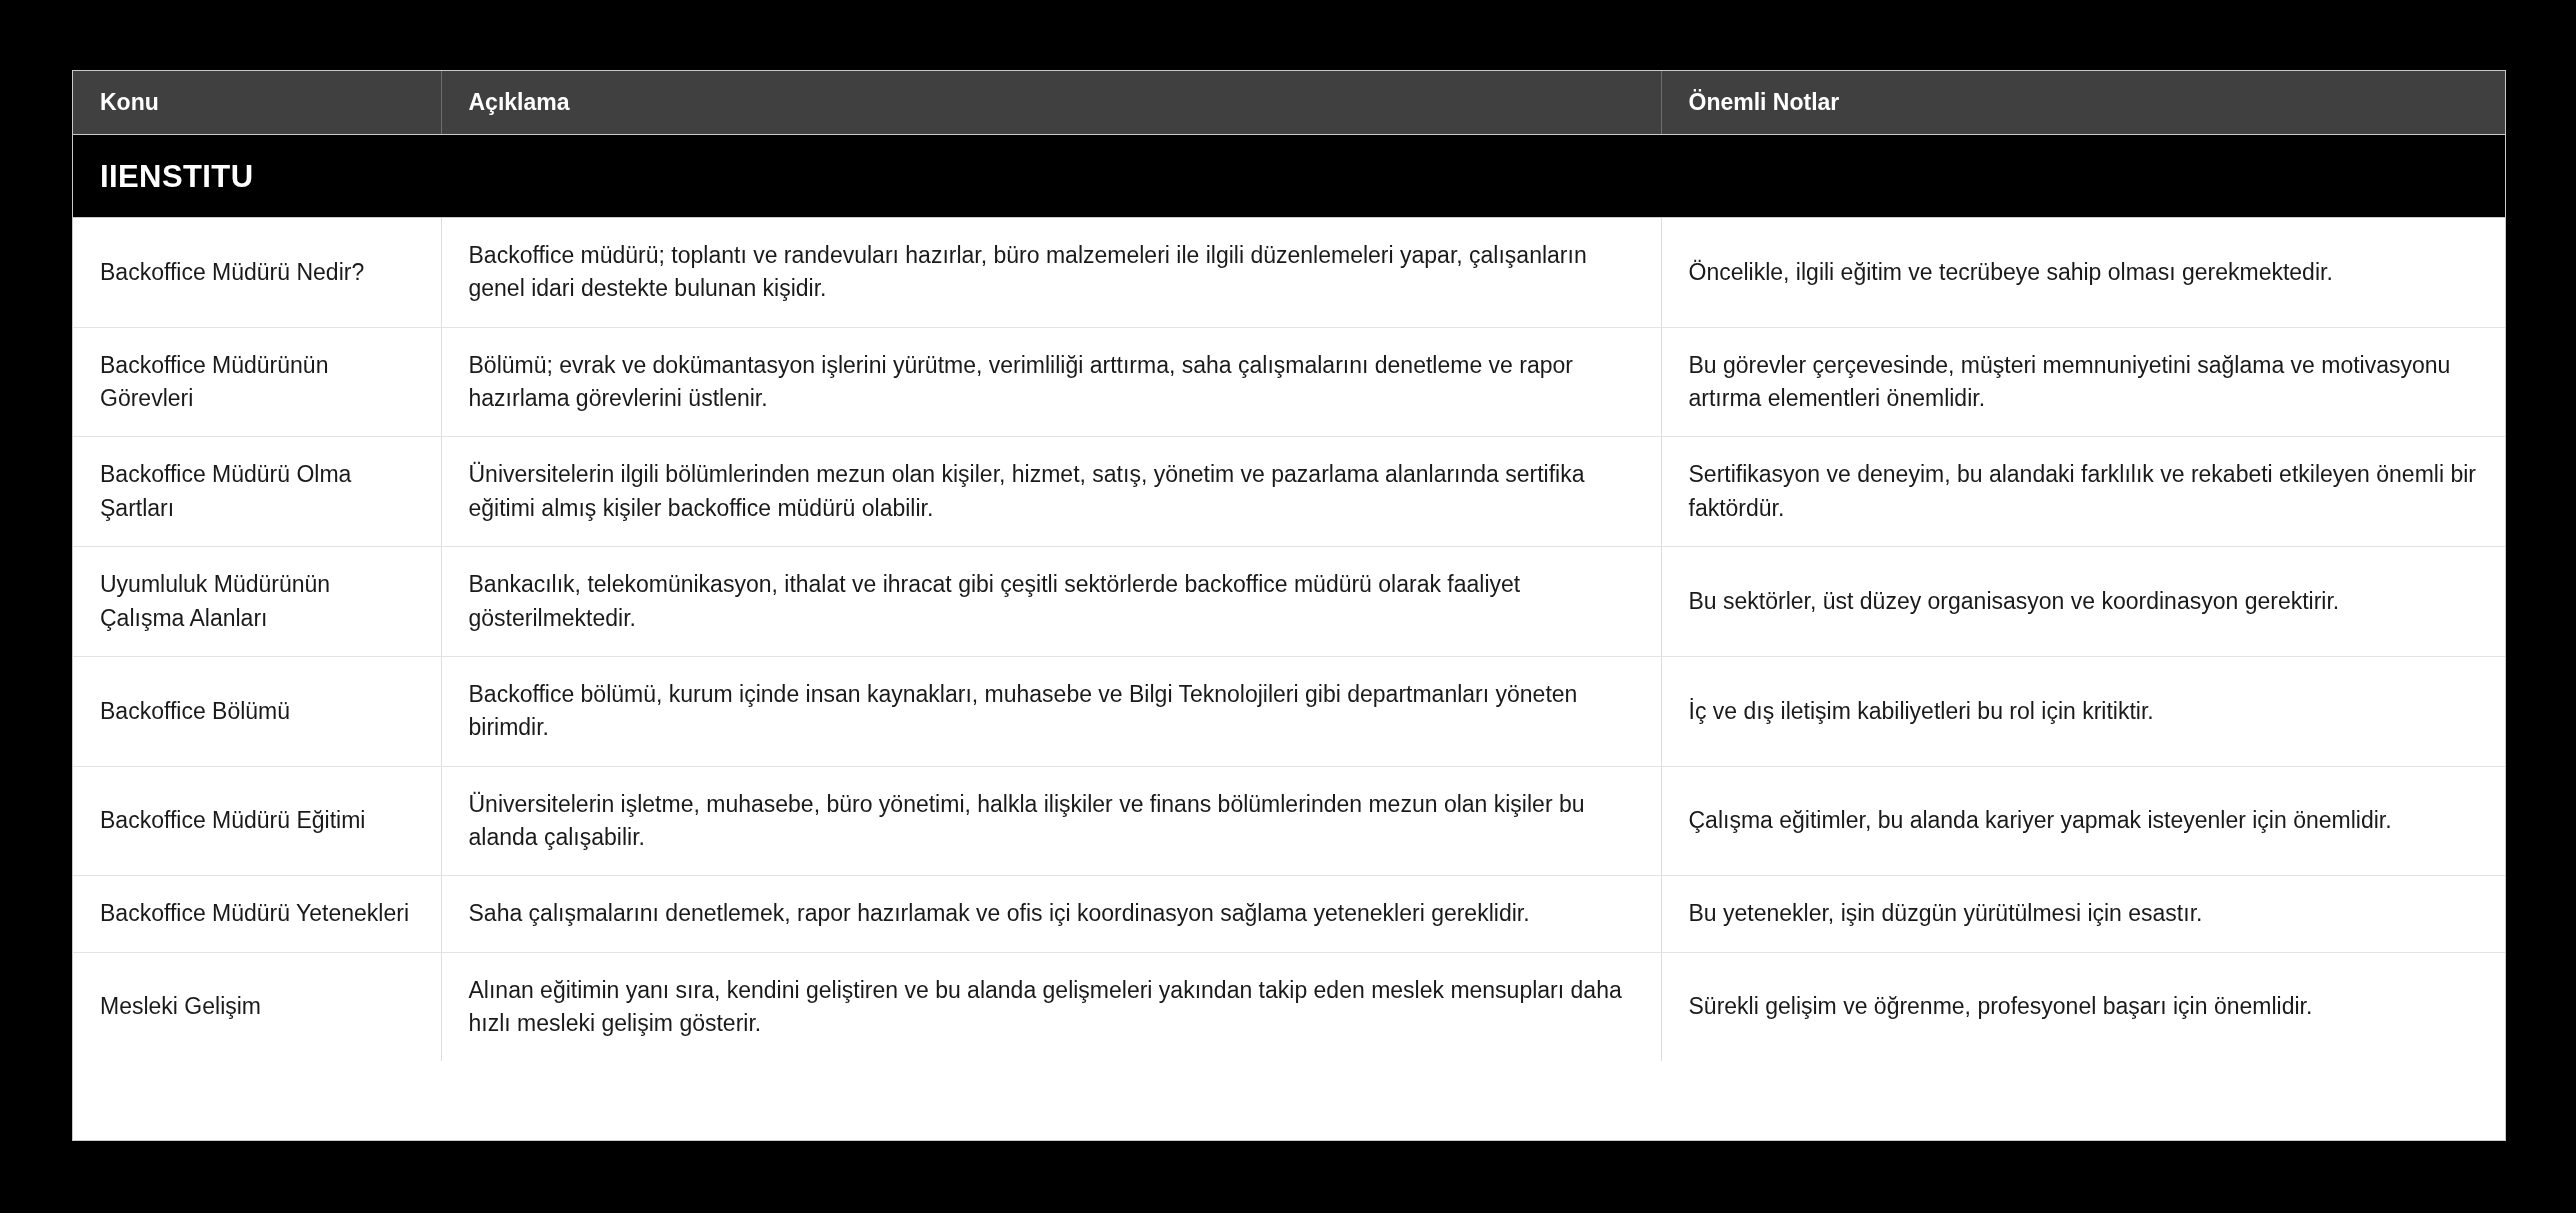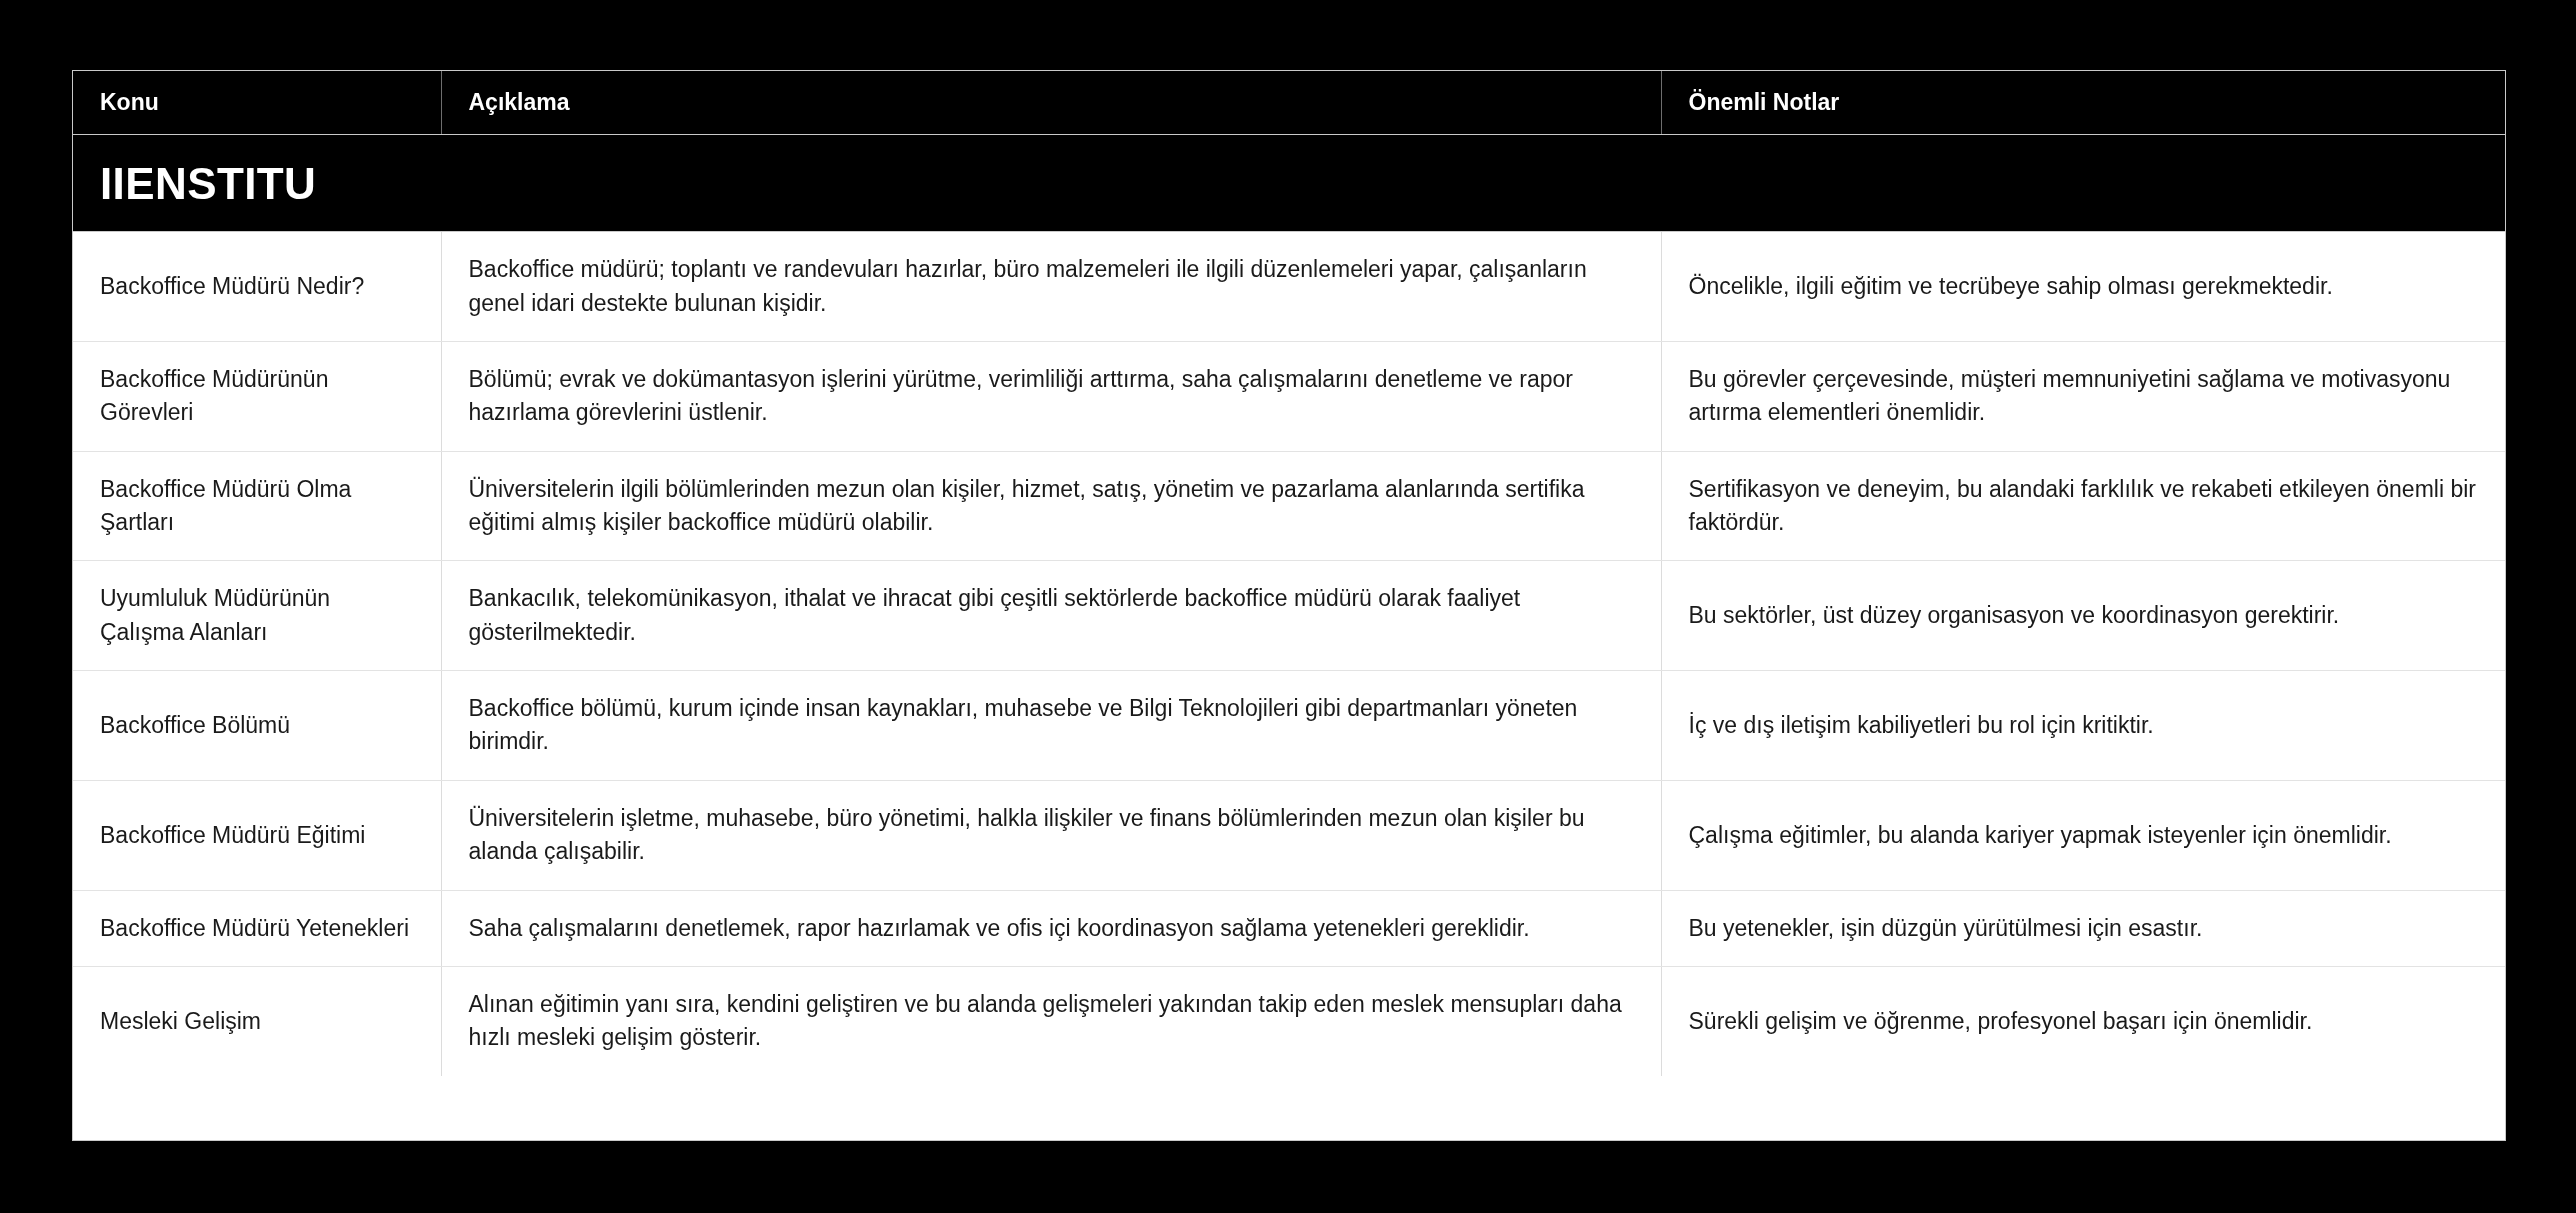--- a/index.html
+++ b/index.html
@@ -41,29 +41,29 @@
   }
 
   .title-row td {
     background: #000000;
     color: #ffffff;
     padding: 25px 27px 23px 27px;
     border-bottom: 1px solid #c9c9c9;
   }
 
   .brand-title {
-    font-size: 44px;
+    font-size: 31px;
     font-weight: bold;
     letter-spacing: 0.4px;
     line-height: 1.1;
     color: #ffffff;
   }
 
   thead.col-head th {
-    background: #000000;
+    background: #404040;
     color: #ffffff;
     font-size: 23px;
     font-weight: bold;
     text-align: left;
     padding: 18px 27px 18px 27px;
     border-right: 1px solid #6e6e6e;
     border-bottom: 1px solid #c9c9c9;
     vertical-align: middle;
   }
   thead.col-head th:last-child { border-right: none; }

